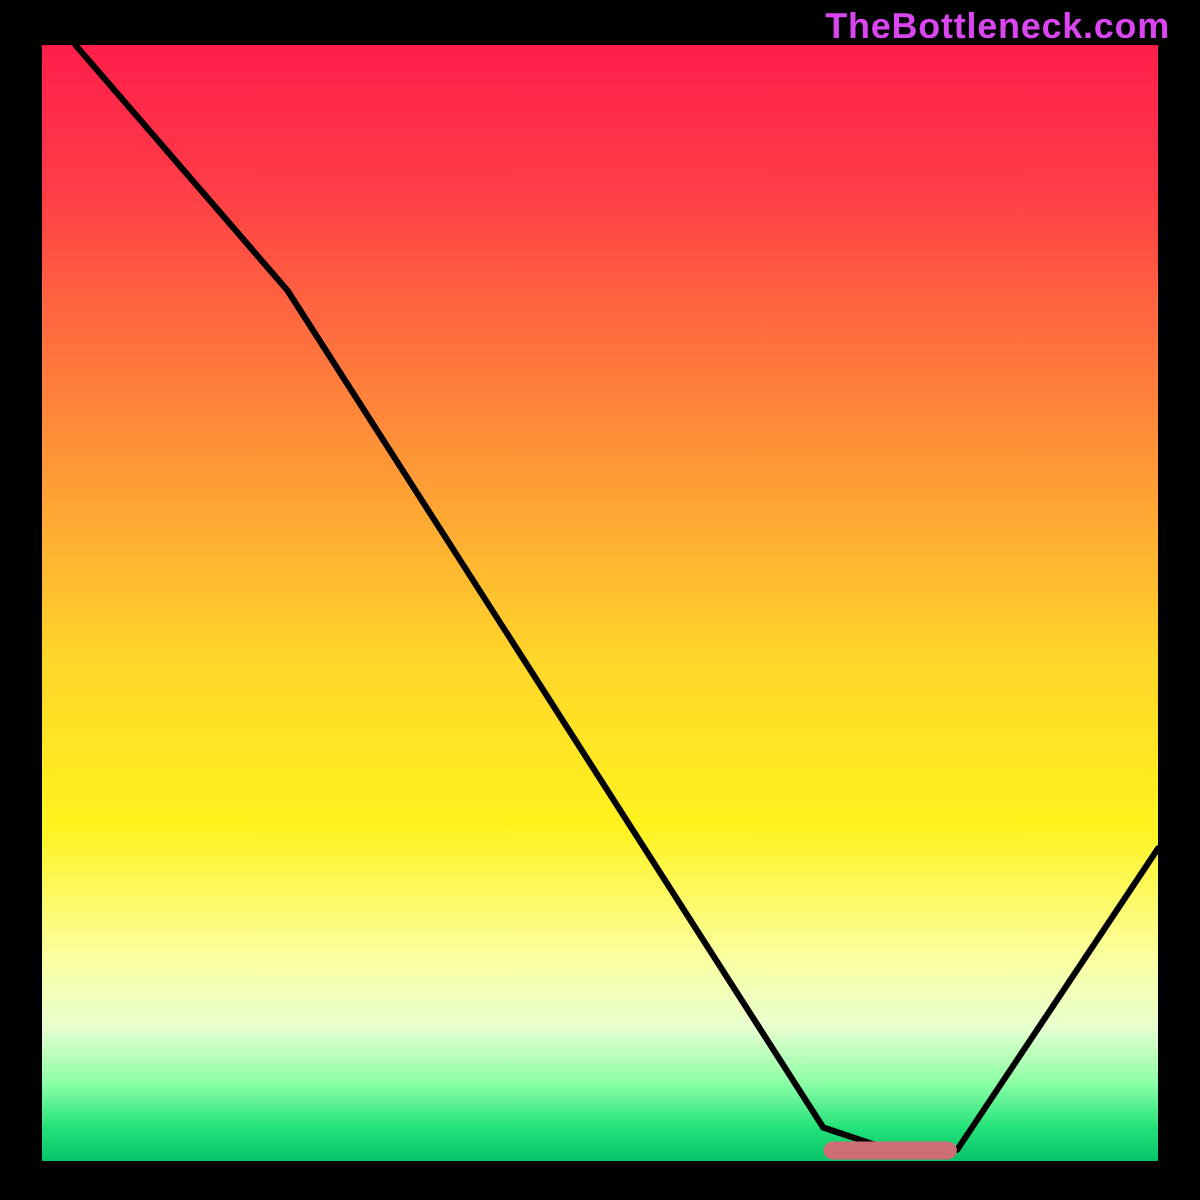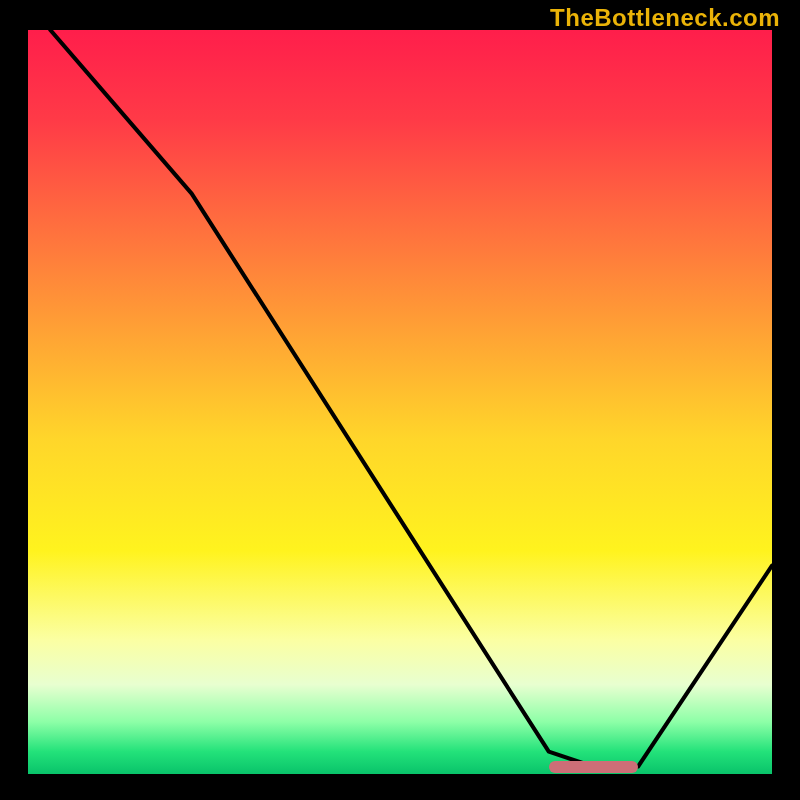--- a/index.html
+++ b/index.html
@@ -15,21 +15,21 @@
     width: 800px;
     height: 800px;
   }
   .watermark {
     position: absolute;
     top: 4px;
     right: 20px;
     font-family: Arial, Helvetica, sans-serif;
     font-size: 24px;
     font-weight: 600;
-    color: #eab308;
+    color: #d946ef;
     z-index: 10;
     letter-spacing: 0.5px;
   }
   .plot-area {
     position: absolute;
     left: 28px;
     top: 30px;
     width: 744px;
     height: 744px;
     overflow: hidden;

